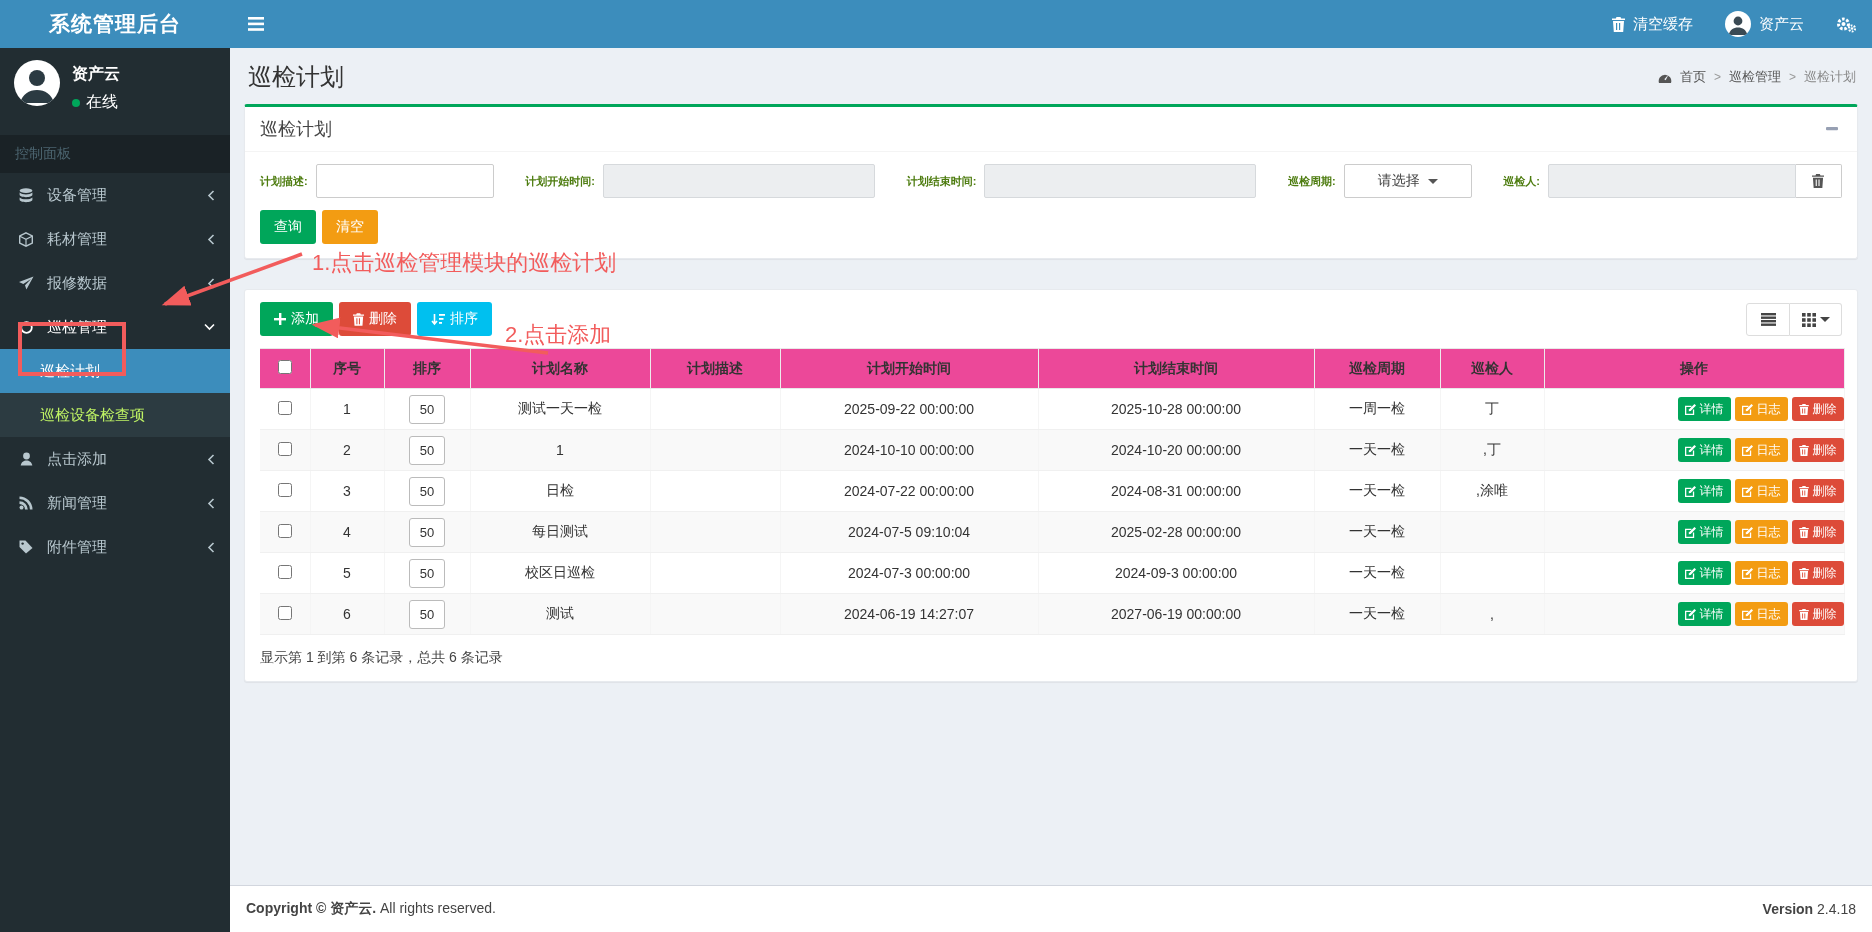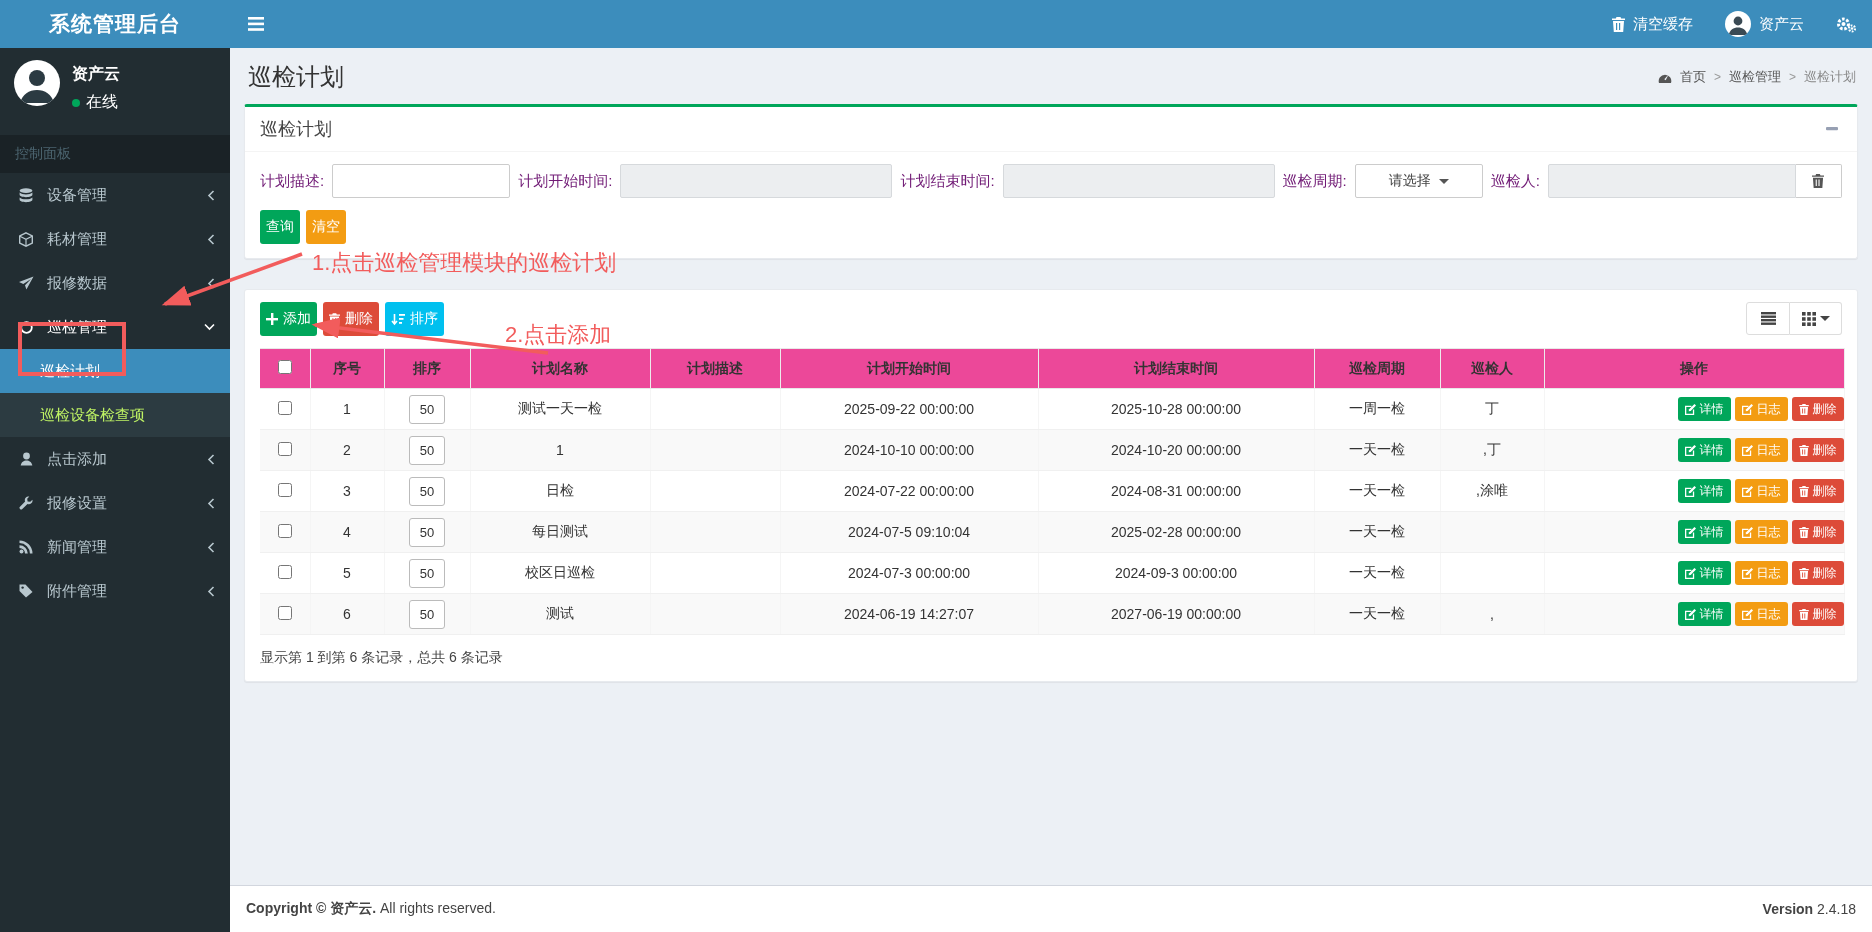--- a/index.html
+++ b/index.html
@@ -55,40 +55,40 @@
   
   .box { background:#fff; border:1px solid #e7eaee; border-radius:3px; box-shadow:0 1px 1px rgba(0,0,0,.06); }
   .box.box-green { border-top:3px solid var(--green); margin-bottom:30px; }
   .box-header { display:flex; align-items:center; justify-content:space-between; padding:10px 15px; border-bottom:1px solid #f4f4f4; }
   .box-title { font-size:18px; color:#444; }
   .collapse-btn { color:#97a0b3; cursor:pointer; padding:0 4px; }
   .box-body { padding:12px 15px 14px; }
   
   .filter-row { display:flex; align-items:center; justify-content:space-between; gap:8px; }
   .f-group { display:flex; align-items:center; gap:8px; }
-  .f-label { font-weight:normal; font-size:15px; color:#701a75; white-space:nowrap; }
+  .f-label { font-weight:bold; font-size:11px; color:#4d7c0f; white-space:nowrap; }
   .f-input { height:34px; border:1px solid #ccc; border-radius:2px; background:#fff; padding:0 8px; font-size:14px;
              font-family:inherit; color:#333; }
   .f-input.readonly { background:#eceef0; border-color:#d6d9dc; }
   .w1{width:178px}.w2{width:272px}.w3{width:272px}.w5{width:248px}
   .select-btn { height:34px; width:128px; border:1px solid #ccc; border-radius:2px; background:#fff;
                 display:flex; align-items:center; justify-content:center; gap:8px; font-size:14px; color:#444; cursor:pointer; }
   .caret { width:0; height:0; border-left:5px solid transparent; border-right:5px solid transparent; border-top:5px solid #555; }
   .input-group { display:flex; }
   .input-group .f-input { border-top-right-radius:0; border-bottom-right-radius:0; }
   .addon-btn { width:46px; height:34px; border:1px solid #ccc; border-left:none; background:#fff; border-radius:0 2px 2px 0;
                display:flex; align-items:center; justify-content:center; color:#555; cursor:pointer; }
   
   .btn { display:inline-flex; align-items:center; justify-content:center; gap:5px; border:none; border-radius:3px;
-         color:#fff; font-size:14px; font-family:inherit; cursor:pointer; height:34px; padding:0 6px; }
+         color:#fff; font-size:14px; font-family:inherit; cursor:pointer; height:34px; padding:0 14px; }
   .btn-green{ background:var(--green);} .btn-orange{ background:var(--orange);}
   .btn-red{ background:var(--red);} .btn-info{ background:var(--info);}
   .btn-row { margin-top:12px; display:flex; gap:6px; }
   
-  .toolbar { display:flex; align-items:flex-start; }
+  .toolbar { display:flex; align-items:flex-end; }
   .toolbar .left { display:flex; gap:6px; }
   .view-toggle { margin-left:auto; display:flex; }
   .vt-btn { width:44px; height:33px; background:#fff; border:1px solid #ddd; display:flex; align-items:center;
             justify-content:center; gap:4px; color:#444; cursor:pointer; }
   .vt-btn:first-child{ border-radius:3px 0 0 3px; }
   .vt-btn:last-child{ border-radius:0 3px 3px 0; border-left:none; width:52px; }
   .vt-btn .caret{ border-top-color:#444; }
   table.data { width:100%; border-collapse:collapse; margin-top:12px; table-layout:fixed; }
   table.data th { background:#ec4899; font-weight:bold; font-size:14px; color:#333; height:40px;
                   border:1px solid #e8e8e8; border-left:none; border-right:1px solid #ececec; text-align:center; }
@@ -244,33 +244,20 @@
           </svg>
       </span>
       <span>点击添加</span>
       <span class="chev">
           <svg width="8" height="11" viewBox="0 0 8 11">
             <path d="M6.5 1 2 5.5 6.5 10" stroke="currentColor" stroke-width="1.6" fill="none"></path>
           </svg>
         </span>
     </div>
 
-    <div class="menu-item">
-      <span class="mi-icon">
-        <svg width="14" height="14" viewBox="0 0 14 14">
-            <path d="M13.4 3.7a3.6 3.6 0 0 1-4.9 4.2L3.3 13a1.6 1.6 0 1 1-2.3-2.3l5.1-5.2A3.6 3.6 0 0 1 10.3.6L8.2 2.7l.4 2.7 2.7.4z" fill="currentColor"></path>
-          </svg>
-      </span>
-      <span>报修设置</span>
-      <span class="chev">
-          <svg width="8" height="11" viewBox="0 0 8 11">
-            <path d="M6.5 1 2 5.5 6.5 10" stroke="currentColor" stroke-width="1.6" fill="none"></path>
-          </svg>
-        </span>
-    </div>
 
     <div class="menu-item">
       <span class="mi-icon">
         <svg width="14" height="14" viewBox="0 0 14 14">
             <circle cx="2.5" cy="11.5" r="2" fill="currentColor"></circle>
             <path d="M.5 5.2a8.3 8.3 0 0 1 8.3 8.3H6A5.5 5.5 0 0 0 .5 8z" fill="currentColor"></path>
             <path d="M.5.5A13 13 0 0 1 13.5 13.5h-2.6A10.4 10.4 0 0 0 .5 3.1z" fill="currentColor"></path>
           </svg>
       </span>
       <span>新闻管理</span>

